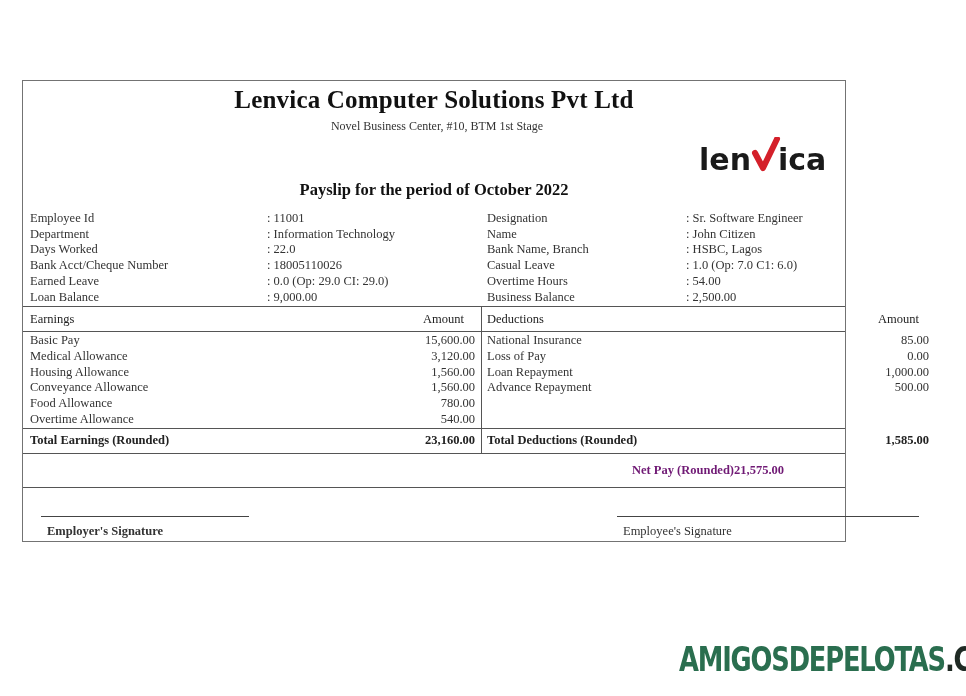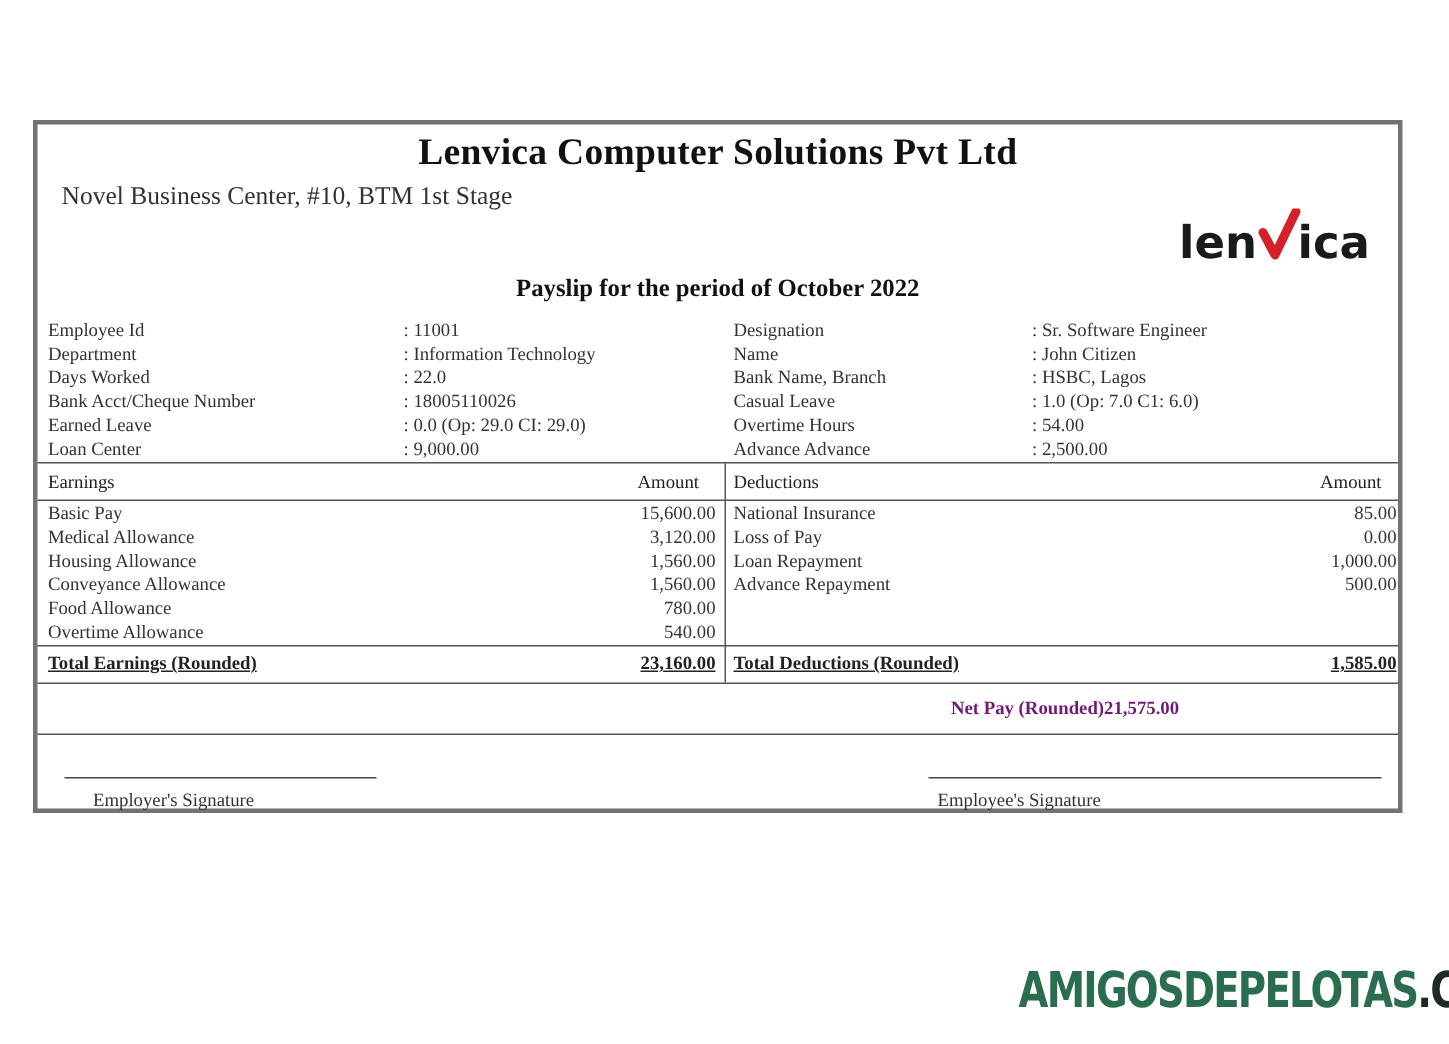--- a/index.html
+++ b/index.html
@@ -1,35 +1,35 @@
 <!DOCTYPE html>
 <html><head>
 <meta charset="utf-8">
 <style>
   html,body{margin:0;padding:0;background:#fff;}
   body{width:966px;height:696px;position:relative;overflow:hidden;font-family:"Liberation Serif","DejaVu Serif",serif;color:#222;}
-  .slip{position:absolute;left:22px;top:80px;width:913px;height:462px;border:3px solid #737373;box-sizing:border-box;}
+  .slip{position:absolute;left:22px;top:80px;width:824px;height:462px;border:1px solid #737373;box-sizing:border-box;}
   .company{position:absolute;left:0;width:100%;top:5px;text-align:center;font-size:25px;font-weight:bold;color:#111;letter-spacing:0.2px;}
-  .address{position:absolute;left:16px;width:100%;top:38px;text-align:left;font-size:17px;color:#333;}
+  .address{position:absolute;left:3px;width:100%;top:38px;text-align:center;font-size:12px;color:#333;}
   .logo{position:absolute;right:6px;top:56px;width:140px;height:40px;}
   .period{position:absolute;left:0;width:100%;top:99px;text-align:center;font-size:16.5px;font-weight:bold;color:#111;}
   .info{position:absolute;top:130px;font-size:12.5px;line-height:15.7px;color:#333;}
   .info .row{display:flex;white-space:nowrap;}
   .info-left{left:7px;width:450px;}
   .info-left .lbl{width:237px;}
   .info-right{left:464px;width:440px;}
   .info-right .lbl{width:199px;}
   .hline{position:absolute;left:0;width:100%;height:0;border-top:1px solid #555;}
   .vline{position:absolute;top:225px;height:147px;width:0;border-left:1px solid #555;left:458px;}
   .th{position:absolute;top:231px;font-size:12.5px;font-weight:normal;color:#222;}
   .tbl{position:absolute;top:252px;font-size:12.5px;line-height:15.8px;color:#333;}
   .tbl .row{display:flex;justify-content:space-between;white-space:nowrap;}
   .earn{left:7px;width:445px;}
   .ded{left:464px;width:442px;}
-  .tot{position:absolute;top:352px;font-size:12.5px;font-weight:bold;color:#222;display:flex;justify-content:space-between;text-decoration:underline;}
+  .tot{position:absolute;top:352px;font-size:12.5px;font-weight:bold;color:#222;display:flex;justify-content:space-between;}
   .net{position:absolute;top:382px;left:464px;width:442px;font-size:12.5px;font-weight:bold;color:#701a75;display:flex;justify-content:center;}
   .sigline{position:absolute;top:435px;height:0;border-top:1px solid #444;}
   .siglbl{position:absolute;top:443px;font-size:12.5px;color:#333;}
   .watermark{position:absolute;left:679px;top:640px;font-family:"DejaVu Sans","Liberation Sans",sans-serif;font-weight:bold;font-size:33px;letter-spacing:-1.5px;transform:scaleX(0.78);transform-origin:left top;white-space:nowrap;}
   .wm-main{color:#2a6e4f;}
   .wm-tld{color:#1f2a24;}
 </style>
 </head>
 <body>
 
@@ -60,21 +60,21 @@
       </div>
     <div class="row">
         <span class="lbl">Bank Acct/Cheque Number</span>
         <span>: 18005110026</span>
       </div>
     <div class="row">
         <span class="lbl">Earned Leave</span>
         <span>: 0.0 (Op: 29.0 CI: 29.0)</span>
       </div>
     <div class="row">
-        <span class="lbl">Loan Center</span>
+        <span class="lbl">Loan Balance</span>
         <span>: 9,000.00</span>
       </div>
   </div>
 
   <div class="info info-right">
     <div class="row">
         <span class="lbl">Designation</span>
         <span>: Sr. Software Engineer</span>
       </div>
     <div class="row">
@@ -87,21 +87,21 @@
       </div>
     <div class="row">
         <span class="lbl">Casual Leave</span>
         <span>: 1.0 (Op: 7.0 C1: 6.0)</span>
       </div>
     <div class="row">
         <span class="lbl">Overtime Hours</span>
         <span>: 54.00</span>
       </div>
     <div class="row">
-        <span class="lbl">Advance Advance</span>
+        <span class="lbl">Business Balance</span>
         <span>: 2,500.00</span>
       </div>
   </div>
 
   <div class="hline" style="top:225px;"></div>
   <div class="hline" style="top:250px;"></div>
   <div class="hline" style="top:347px;"></div>
   <div class="hline" style="top:372px;"></div>
   <div class="hline" style="top:406px;"></div>
   <div class="vline"></div>
@@ -165,20 +165,20 @@
     <span>Total Deductions (Rounded)</span>
     <span>1,585.00</span>
   </div>
 
   <div class="net">
     <span>Net Pay (Rounded)</span>
     <span>21,575.00</span>
   </div>
 
   <div class="sigline" style="left:18px;width:208px;"></div>
-  <div class="siglbl" style="left:37px;">Employer's Signature</div>
+  <div class="siglbl" style="left:24px;font-weight:bold;">Employer's Signature</div>
   <div class="sigline" style="left:594px;width:302px;"></div>
   <div class="siglbl" style="left:600px;">Employee's Signature</div>
 </div>
 
 <div class="watermark">
   <span class="wm-main">AMIGOSDEPELOTAS</span><span class="wm-tld">.COM</span>
 </div>
 
 </body></html>

